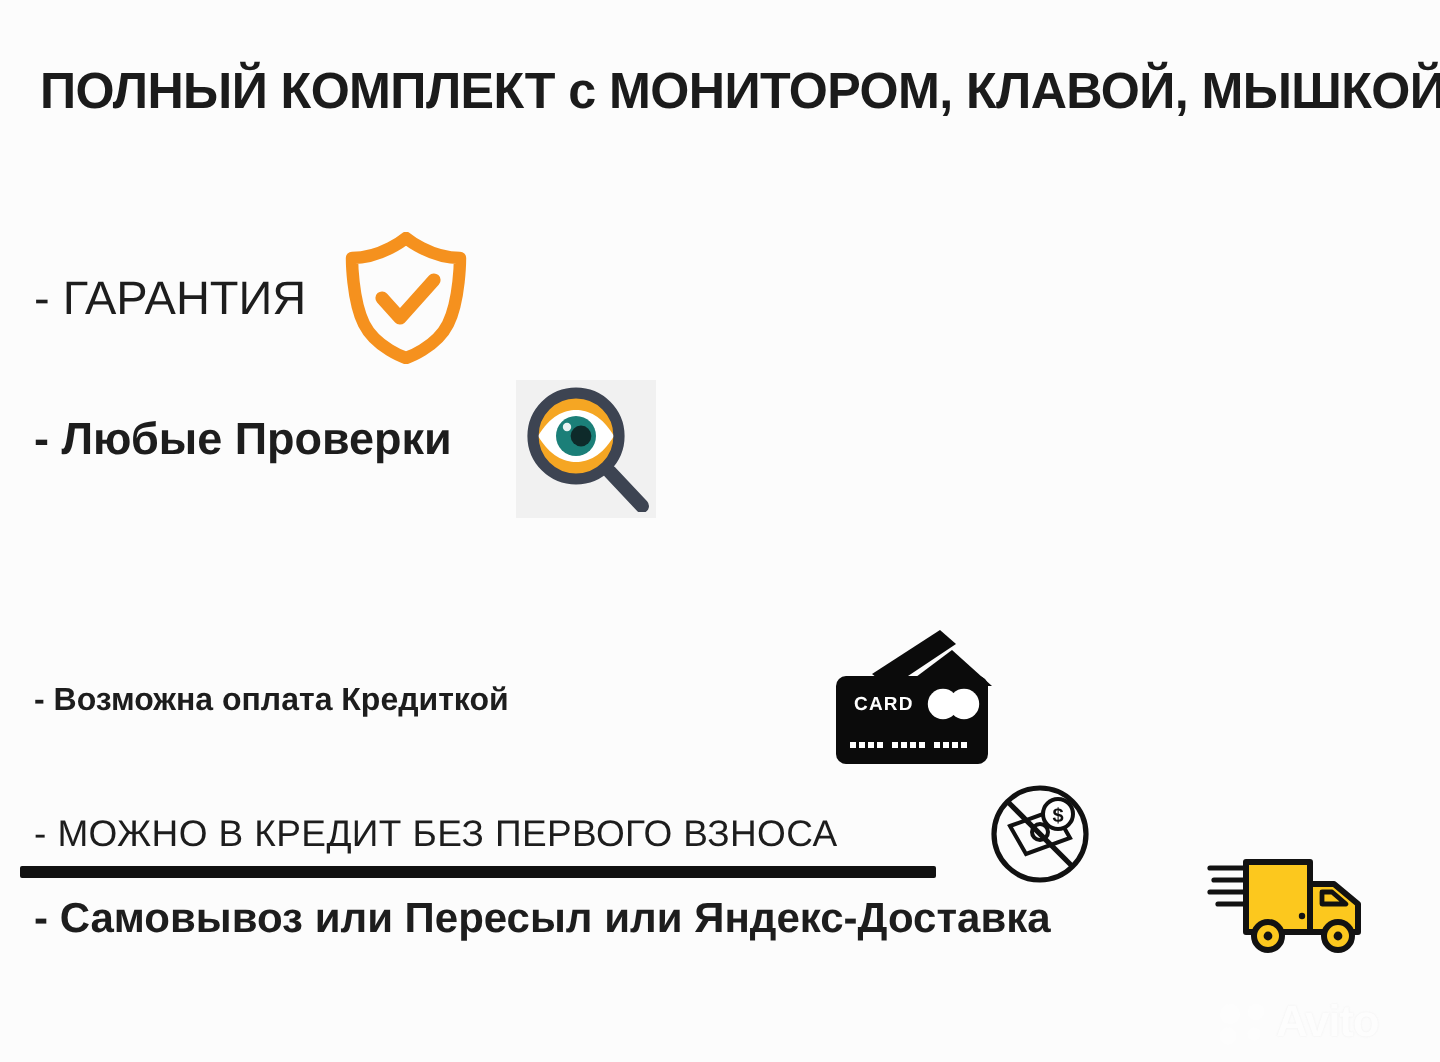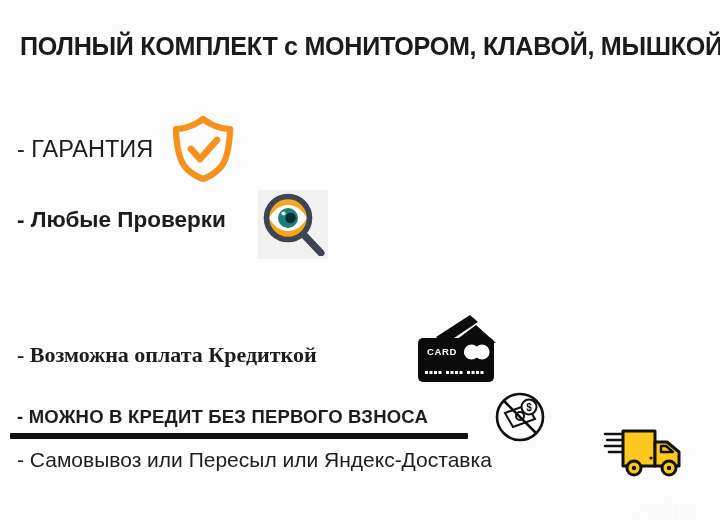--- a/index.html
+++ b/index.html
@@ -45,23 +45,23 @@
   }
   .row-text {
     display: inline-block;
     white-space: nowrap;
     text-align: right;
   }
 
   .r1 { top: 136px; font-size: 23.5px; font-weight: 400; }
   .r2 { top: 207px; font-size: 22.5px; font-weight: 700; }
   .r3 { top: 277px; font-size: 21.5px; font-weight: 600; letter-spacing: -0.25px; }
-  .r4 { top: 342px; font-size: 22px; font-weight: 600; font-family: Liberation Serif, serif; }
-  .r5 { top: 406px; font-size: 18.5px; font-weight: 700; letter-spacing: 0.2px; }
-  .r6 { top: 448px; font-size: 21px; font-weight: 400; }
+  .r4 { top: 342px; font-size: 16px; font-weight: 600; }
+  .r5 { top: 406px; font-size: 18.5px; font-weight: 400; letter-spacing: 0.2px; }
+  .r6 { top: 448px; font-size: 21px; font-weight: 700; }
 
   
   .underline {
     position: absolute;
     left: 10px;
     top: 433px;
     width: 458px;
     height: 5.5px;
     background: #111;
     border-radius: 1px;

